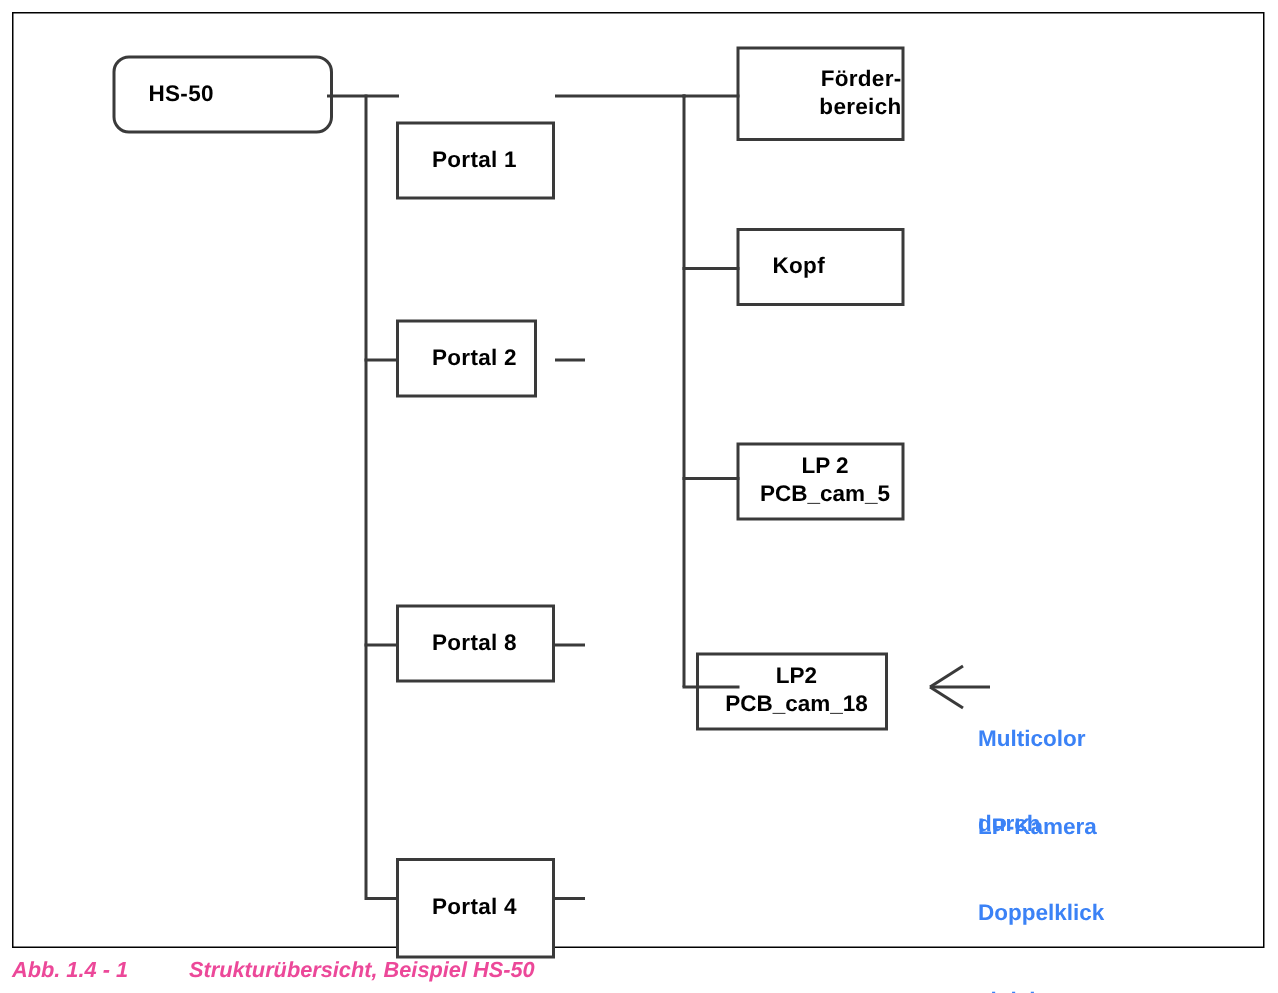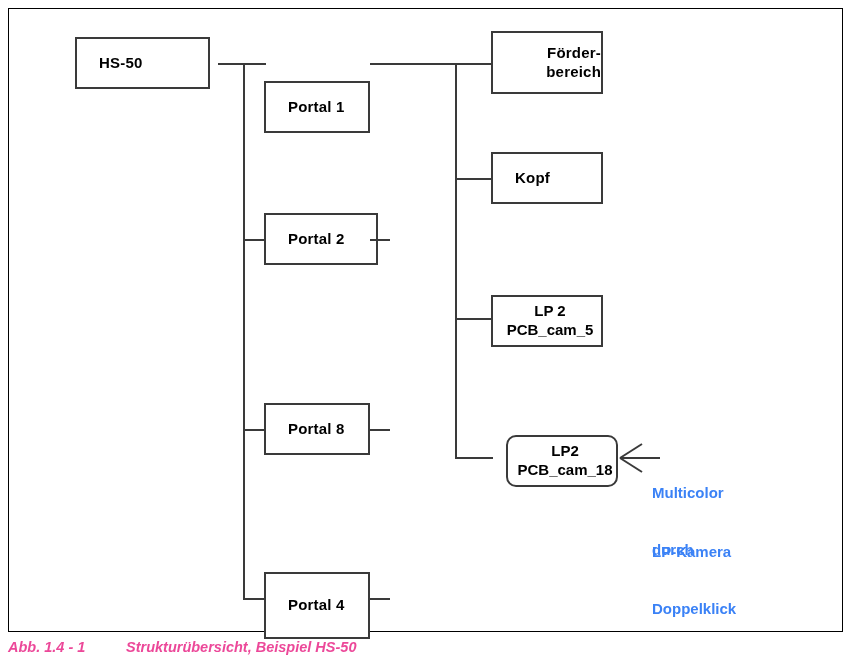--- a/index.html
+++ b/index.html
@@ -119,35 +119,35 @@
     width: 118px;
   }
 </style>
 </head>
 <body>
 
 <div id="figure-frame"></div>
 
 <div id="diagram">
 
-  <div class="node pad" style="left:75px; top:37px; width:135px; height:52px;">
+  <div class="node pad" style="left:75px; top:37px; width:147px; height:52px;border-radius:11px;">
     <span class="line">HS-50</span>
   </div>
 
   <div class="h-line" style="left:218px; top:63px; width:48px;"></div>
 
   <div class="v-line" style="left:243px; top:63px; height:535px;"></div>
 
   <div class="node pad" style="left:264px; top:37px; width:106px; height:52px;margin-top:44px;">
     <span class="line">Portal 1</span>
   </div>
 
   <div class="h-line" style="left:370px; top:63px; width:87px;"></div>
 
-  <div class="node pad" style="left:264px; top:213px; width:114px; height:52px;">
+  <div class="node pad" style="left:264px; top:213px; width:94px; height:52px;">
     <span class="line">Portal 2</span>
   </div>
   <div class="h-line" style="left:243px; top:239px; width:23px;"></div>
   <div class="h-line" style="left:370px; top:239px; width:20px;"></div>
 
   <div class="node pad" style="left:264px; top:403px; width:106px; height:52px;">
     <span class="line">Portal 8</span>
   </div>
   <div class="h-line" style="left:243px; top:429px; width:23px;"></div>
   <div class="h-line" style="left:370px; top:429px; width:20px;"></div>
@@ -170,21 +170,21 @@
     <span class="line">Kopf</span>
   </div>
   <div class="h-line" style="left:455px; top:178px; width:38px;"></div>
 
   <div class="node code" style="left:491px; top:295px; width:112px; height:52px;">
     <span class="line">LP 2</span>
     <span class="line">PCB_cam_5</span>
   </div>
   <div class="h-line" style="left:455px; top:318px; width:38px;"></div>
 
-  <div class="node code" style="left:506px; top:435px; width:112px; height:52px;border-radius:10px;">
+  <div class="node code" style="left:464px; top:435px; width:128px; height:52px;">
     <span class="line">LP2</span>
     <span class="line">PCB_cam_18</span>
   </div>
 
   <div class="h-line" style="left:455px; top:457px; width:38px;"></div>
 
   <svg id="callout-arrow" viewBox="0 0 44 36" xmlns="http://www.w3.org/2000/svg">
     <line x1="4" y1="18" x2="44" y2="18" stroke="#3a3a3a" stroke-width="2"></line>
     <line x1="4" y1="18" x2="26" y2="4" stroke="#3a3a3a" stroke-width="2"></line>
     <line x1="4" y1="18" x2="26" y2="32" stroke="#3a3a3a" stroke-width="2"></line>

